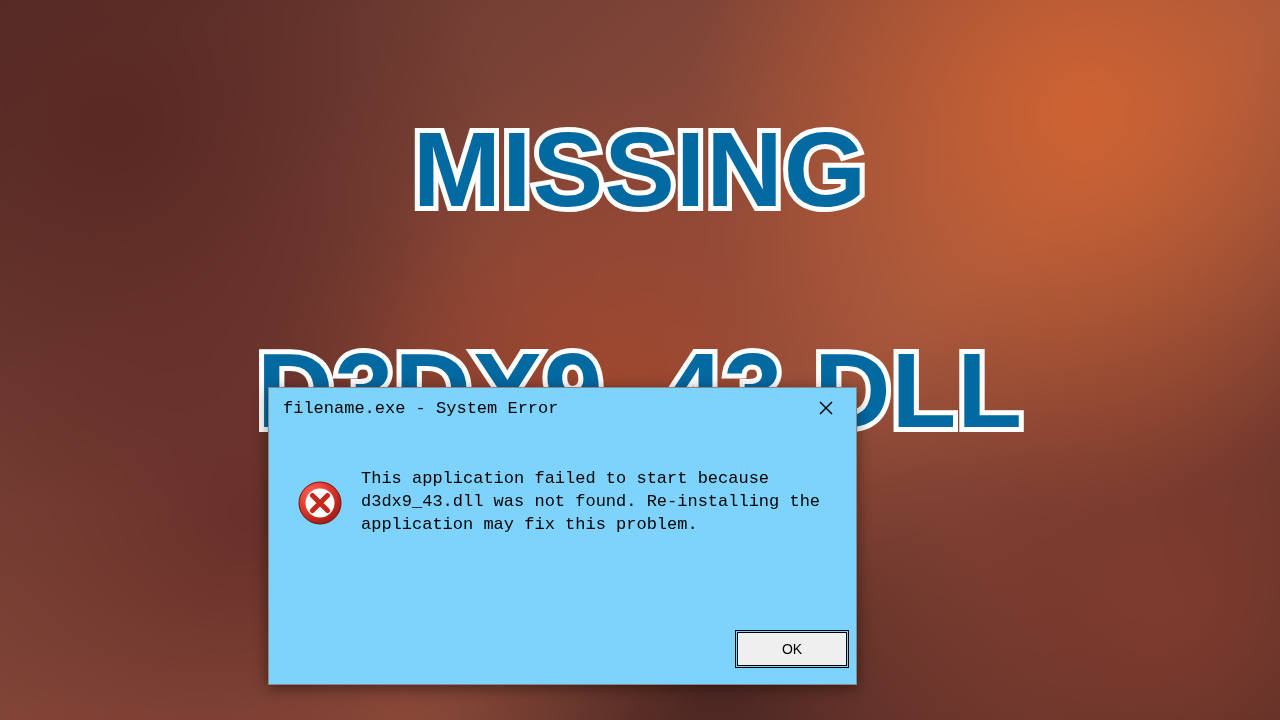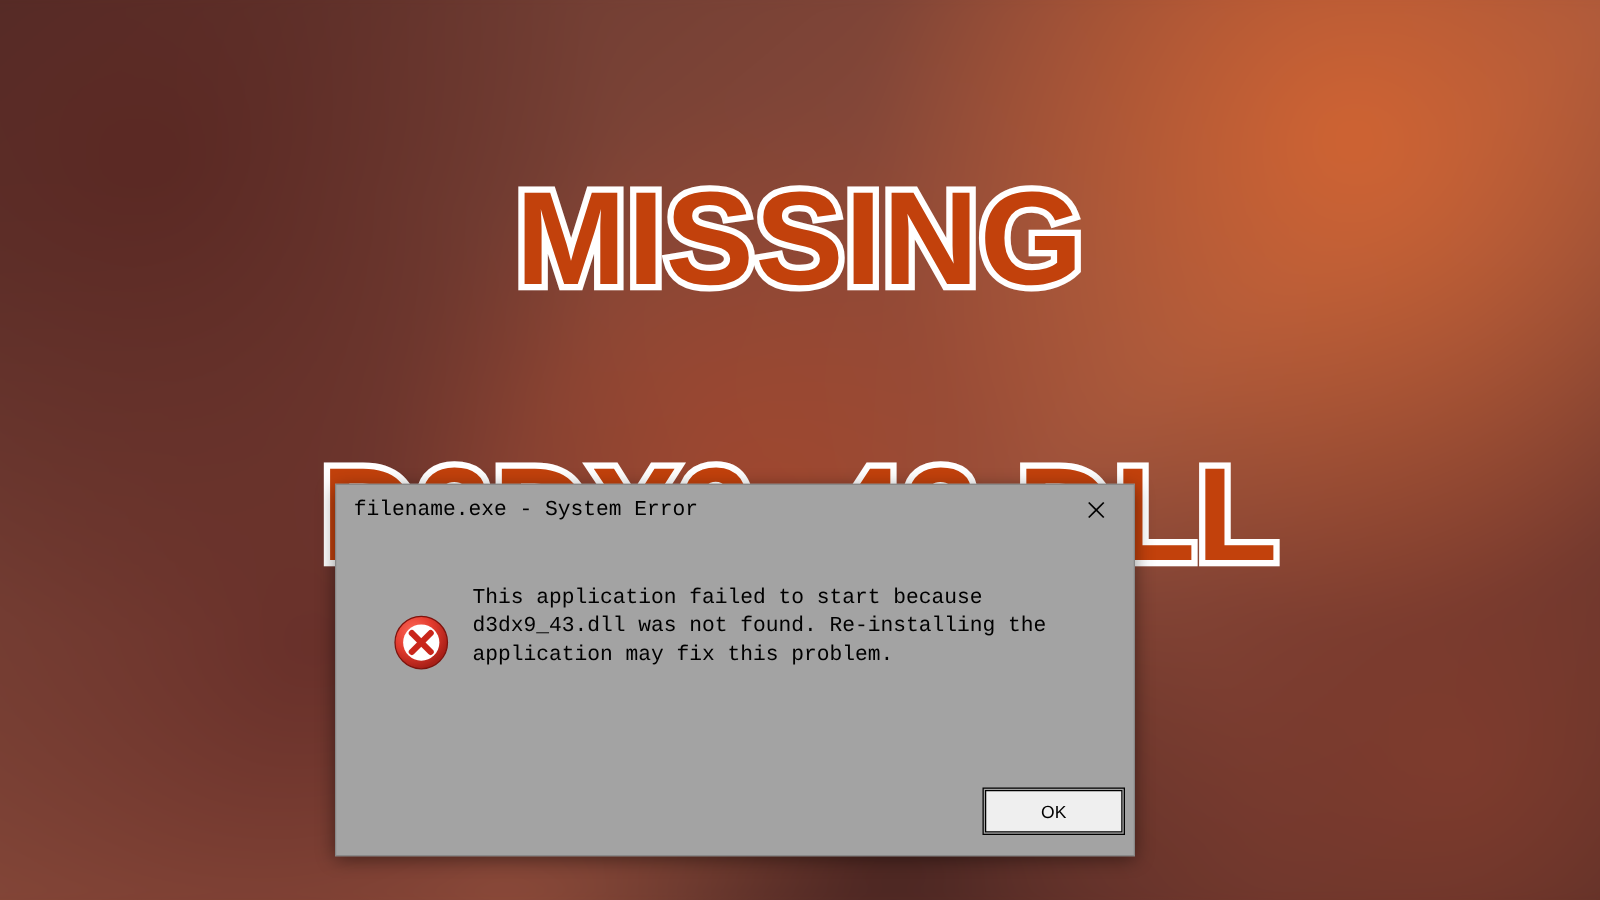--- a/index.html
+++ b/index.html
@@ -25,41 +25,41 @@
       radial-gradient(circle at 48% 55%, rgba(160,70,45,0.9) 0%, transparent 38%),
       radial-gradient(circle at 22% 70%, rgba(100,45,40,0.9) 0%, transparent 30%),
       radial-gradient(circle at 88% 82%, rgba(130,60,45,0.9) 0%, transparent 30%),
       radial-gradient(circle at 55% 92%, rgba(70,35,32,0.95) 0%, transparent 30%),
       linear-gradient(140deg, #4a2c28 0%, #6f3d33 20%, #8a4a3a 45%, #9a5540 60%, #6a3830 80%, #3e2522 100%);
     filter: blur(14px);
     transform: scale(1.08);
   }
   .headline {
     position: absolute;
-    top: 26px;
+    top: 4px;
     left: 0;
     width: 100%;
     text-align: center;
     font-family: "Arial Black", Arial, sans-serif;
     font-weight: 900;
     font-size: 106px;
     line-height: 1.04;
     letter-spacing: 1px;
-    color: #c2410c;
+    color: #0369a1;
     -webkit-text-stroke: 10px #fff;
     paint-order: stroke fill;
     white-space: pre-line;
   }
   .dialog {
     position: absolute;
     left: 268px;
     top: 387px;
-    width: 640px;
+    width: 589px;
     height: 298px;
-    background: #a3a3a3;
+    background: #7dd3fc;
     border: 1px solid #888;
     box-shadow: 0 3px 14px rgba(0,0,0,0.45);
     font-family: "Courier New", monospace;
   }
   .titlebar {
     height: 40px;
     display: flex;
     align-items: center;
     justify-content: space-between;
     padding: 0 10px 0 14px;
@@ -74,24 +74,23 @@
     width: 40px;
     height: 32px;
     display: flex;
     align-items: center;
     justify-content: center;
     cursor: pointer;
   }
   .close-btn svg { width: 14px; height: 14px; }
   .body {
     display: flex;
-    align-items: flex-end;
+    align-items: center;
     padding: 40px 24px 0 28px;
     gap: 18px;
-    margin-left: 17px;
   }
   .err-icon {
     width: 46px; height: 46px;
     flex-shrink: 0;
     margin-top: 2px;
   }
   .msg {
     font-size: 17px;
     line-height: 1.35;
     color: #000;

